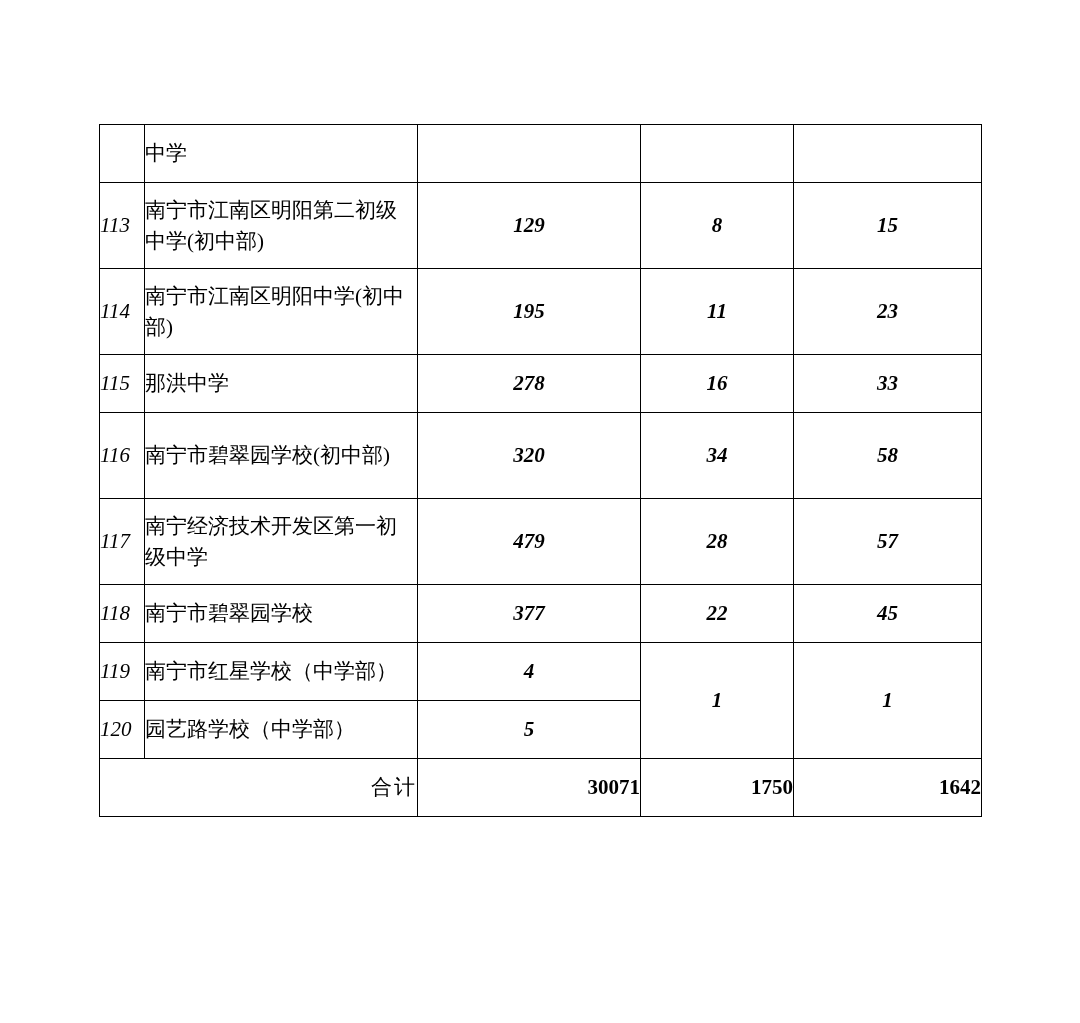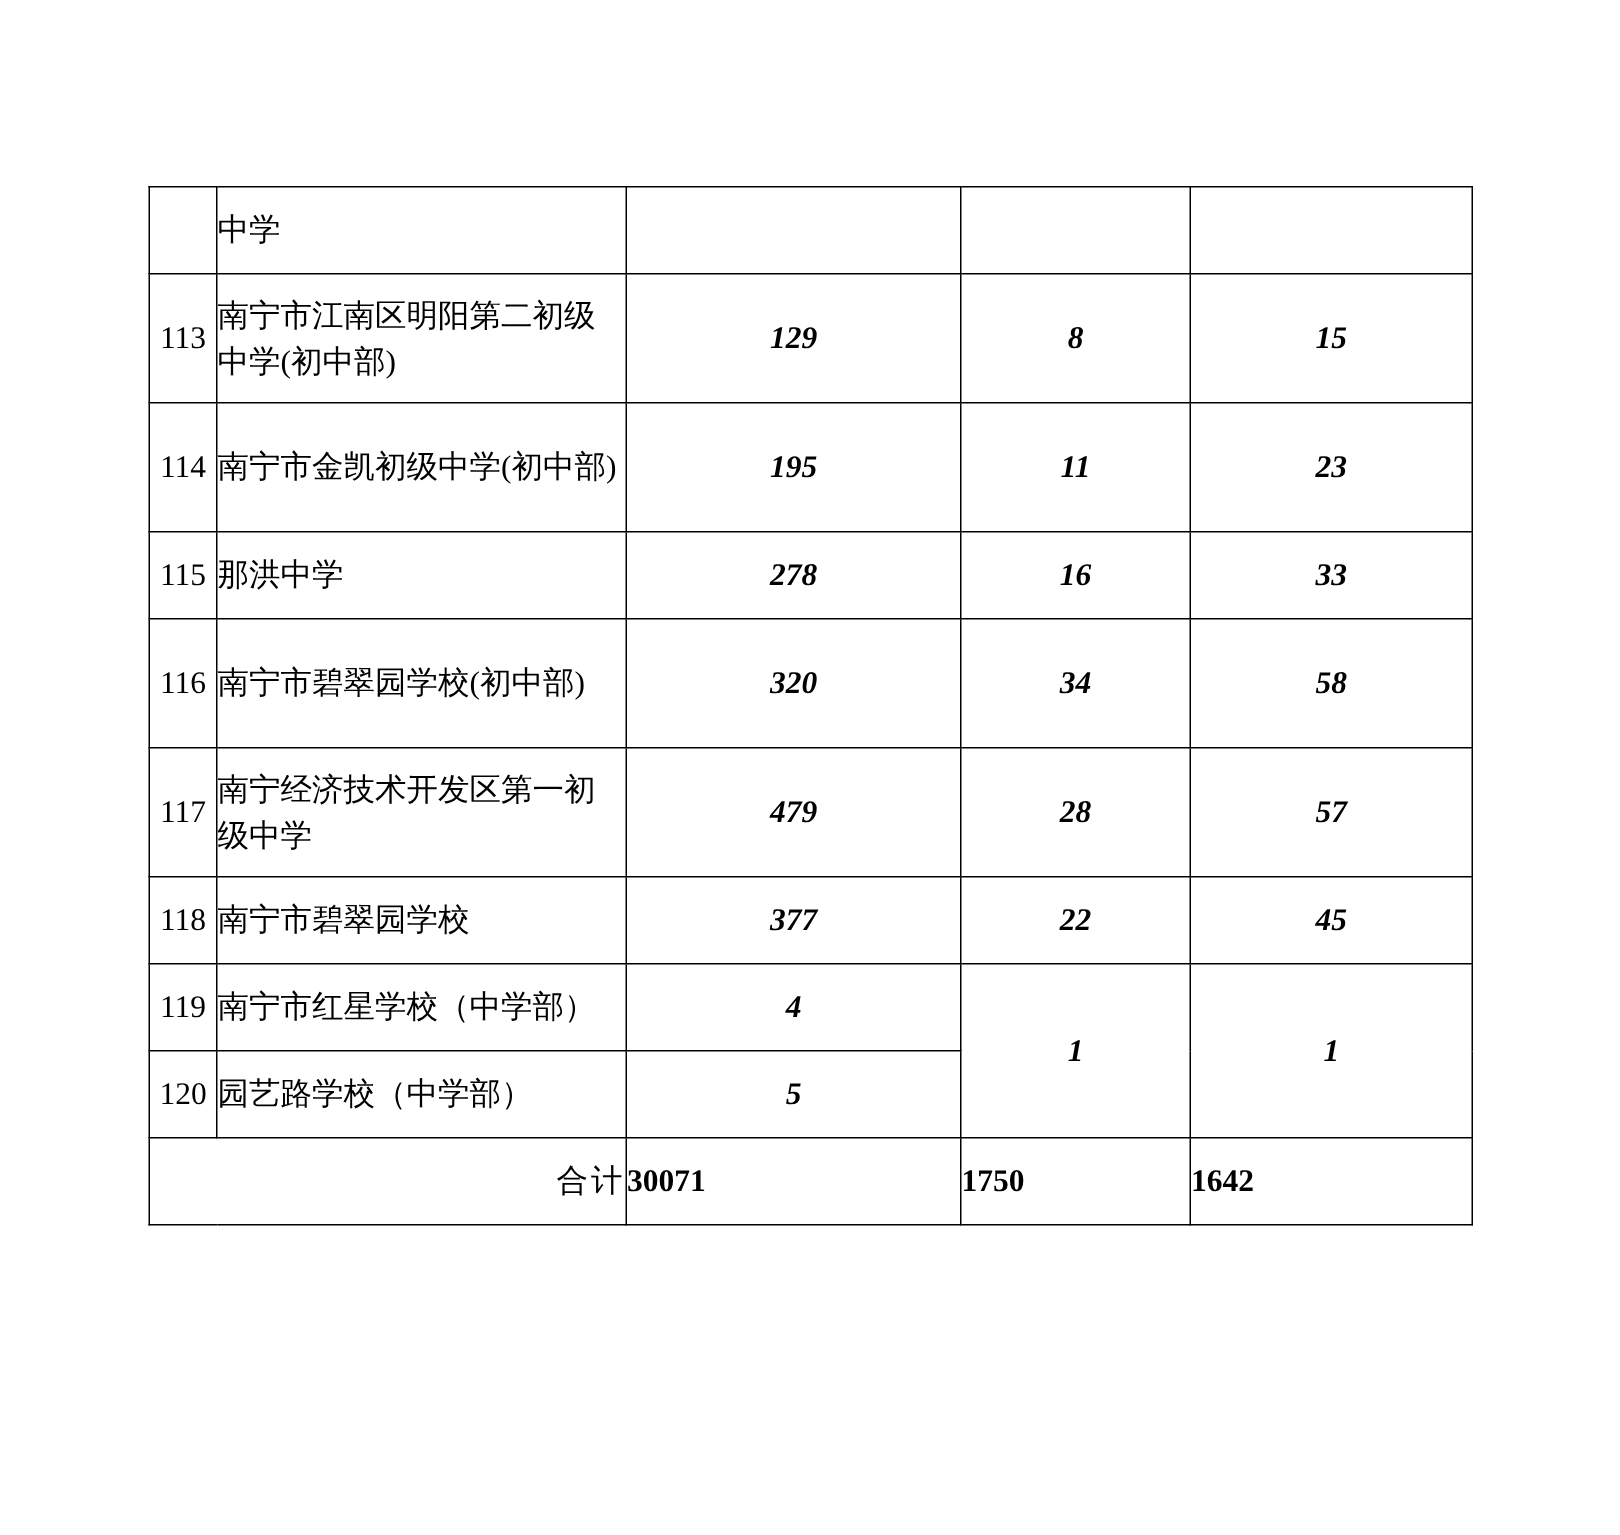--- a/index.html
+++ b/index.html
@@ -37,45 +37,45 @@
     font-size: 21px;
     line-height: 1.45;
   }
   col.c-idx { width: 45px; }
   col.c-name { width: 273px; }
   col.c-v1 { width: 223px; }
   col.c-v2 { width: 153px; }
   col.c-v3 { width: 188px; }
 
   td.idx {
-    text-align: center;
     font-size: 21px;
     padding: 0 1px;
     white-space: nowrap;
+    font-style: italic;
   }
   td.name {
     text-align: left;
     padding: 6px 2px 6px 4px;
     font-size: 22px;
     line-height: 1.55;
   }
   td.num {
     text-align: center;
     font-size: 21px;
     font-weight: bold;
     font-style: italic;
   }
   td.total-label {
     text-align: right;
     padding-left: 4px;
     font-size: 22px;
     letter-spacing: 2px;
   }
   td.total-num {
-    text-align: left;
+    text-align: right;
     font-size: 21px;
     font-weight: bold;
   }
   .r-tall { height: 86px; }
   .r-short { height: 58px; }
 </style>
 </head>
 <body>
 
 <div class="page">
@@ -97,21 +97,21 @@
       </tr>
       <tr class="r-tall">
         <td class="idx">113</td>
         <td class="name">南宁市江南区明阳第二初级中学(初中部)</td>
         <td class="num">129</td>
         <td class="num">8</td>
         <td class="num">15</td>
       </tr>
       <tr class="r-tall">
         <td class="idx">114</td>
-        <td class="name">南宁市金凯初级中学(初中部)</td>
+        <td class="name">南宁市江南区明阳中学(初中部)</td>
         <td class="num">195</td>
         <td class="num">11</td>
         <td class="num">23</td>
       </tr>
       <tr class="r-short">
         <td class="idx">115</td>
         <td class="name">那洪中学</td>
         <td class="num">278</td>
         <td class="num">16</td>
         <td class="num">33</td>

